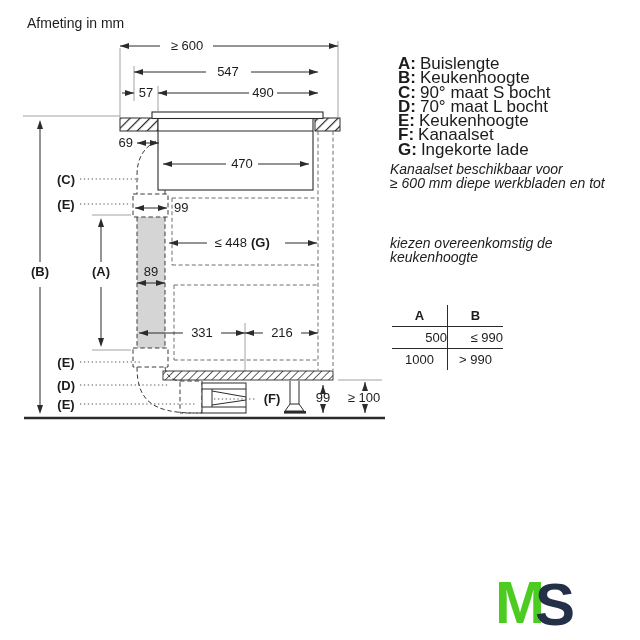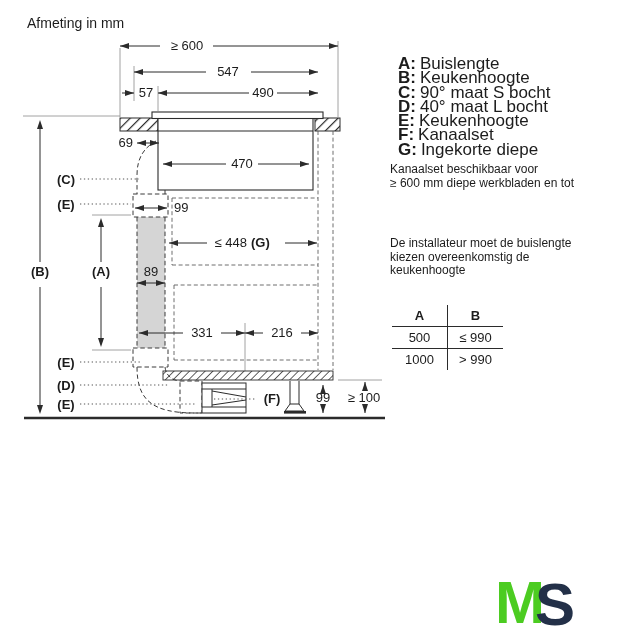--- a/index.html
+++ b/index.html
@@ -3,29 +3,29 @@
 <meta charset="utf-8">
 <style>
   html,body{margin:0;padding:0;background:#ffffff;}
   .page{position:relative;width:640px;height:640px;background:#ffffff;overflow:hidden;
         font-family:"Liberation Sans", sans-serif;color:#1c1c1c;}
   .title{position:absolute;left:27px;top:15px;font-size:14px;color:#1c1c1c;}
   svg.drawing{position:absolute;left:0;top:0;}
   .legend{position:absolute;left:398px;top:37px;font-size:17px;line-height:14.3px;margin-top:20px;}
   .legend-row{white-space:nowrap;}
   .legend-key{font-weight:bold;margin-right:4px;}
-  .note{position:absolute;left:390px;width:242px;font-size:12px;line-height:13.6px;}
+  .note{position:absolute;left:390px;width:242px;font-size:14px;line-height:13.6px;font-style:italic;}
   .note.n1{top:163px;}
   .note.n2{top:237px;}
   table.ab-table{position:absolute;left:392px;top:305px;border-collapse:collapse;font-size:13px;}
   table.ab-table th{font-weight:bold;}
   table.ab-table th,table.ab-table td{width:55px;text-align:center;padding:2px 0;height:17px;}
   table.ab-table .colB{border-left:1.2px solid #2b2b2b;}
   table.ab-table tr.hrow th{border-bottom:1.2px solid #2b2b2b;}
-  table.ab-table tr.r1 td{border-bottom:1.2px solid #2b2b2b;}
+  table.ab-table tr.r1 td{border-bottom:1.2px solid #2b2b2b;text-align:right;}
   svg.logo{position:absolute;left:492px;top:568px;}
 </style>
 </head>
 <body>
 
 <div class="page">
 
   <div class="title">Afmeting in mm</div>
 
   <svg class="drawing" width="640" height="640" viewBox="0 0 640 640">
@@ -150,33 +150,32 @@
       <text x="66" y="390">(D)</text>
       <text x="66" y="409">(E)</text>
       <text x="272" y="403">(F)</text>
     </g>
   </svg>
 
   <div class="legend">
     <div class="legend-row"><span class="legend-key">A:</span><span>Buislengte</span></div>
     <div class="legend-row"><span class="legend-key">B:</span><span>Keukenhoogte</span></div>
     <div class="legend-row"><span class="legend-key">C:</span><span>90° maat S bocht</span></div>
-    <div class="legend-row"><span class="legend-key">D:</span><span>40° maat L bocht</span></div>
+    <div class="legend-row"><span class="legend-key">D:</span><span>70° maat L bocht</span></div>
     <div class="legend-row"><span class="legend-key">E:</span><span>Keukenhoogte</span></div>
     <div class="legend-row"><span class="legend-key">F:</span><span>Kanaalset</span></div>
-    <div class="legend-row"><span class="legend-key">G:</span><span>Ingekorte diepe</span></div>
+    <div class="legend-row"><span class="legend-key">G:</span><span>Ingekorte lade</span></div>
   </div>
 
   <div class="note n1">
     <div>Kanaalset beschikbaar voor</div>
     <div>≥ 600 mm diepe werkbladen en tot</div>
   </div>
 
   <div class="note n2">
-    <div>De installateur moet de buislengte</div>
     <div>kiezen overeenkomstig de</div>
     <div>keukenhoogte</div>
   </div>
 
   <table class="ab-table">
     <tbody>
         <tr class="hrow">
       <th>A</th>
       <th class="colB">B</th>
     </tr>

